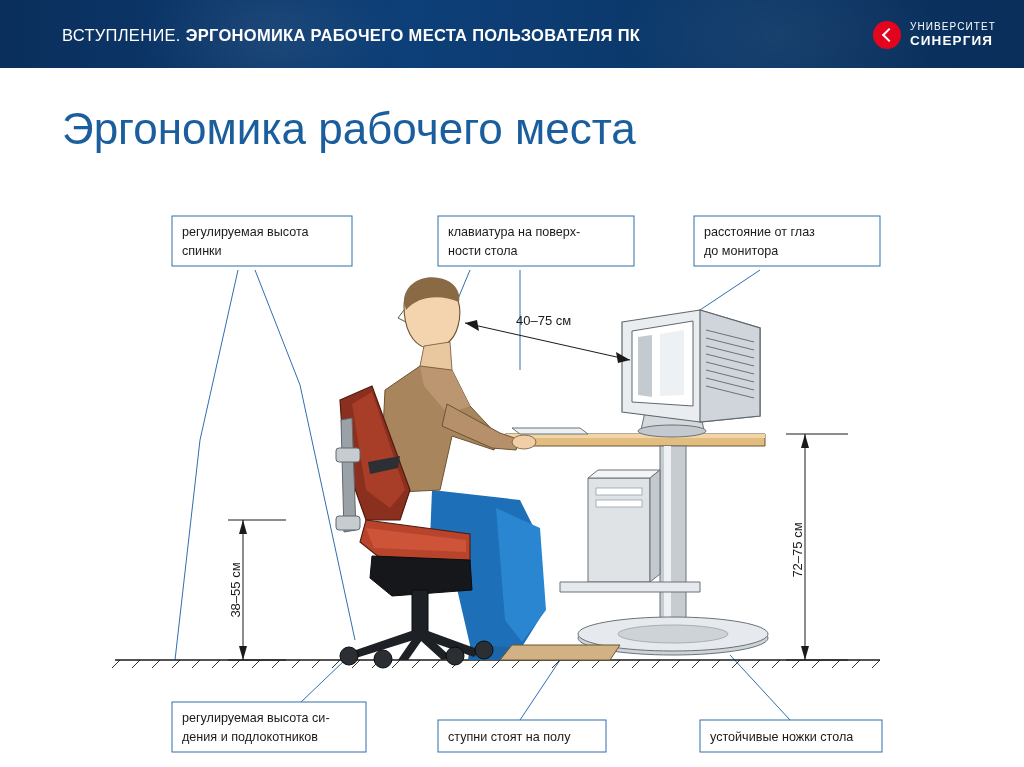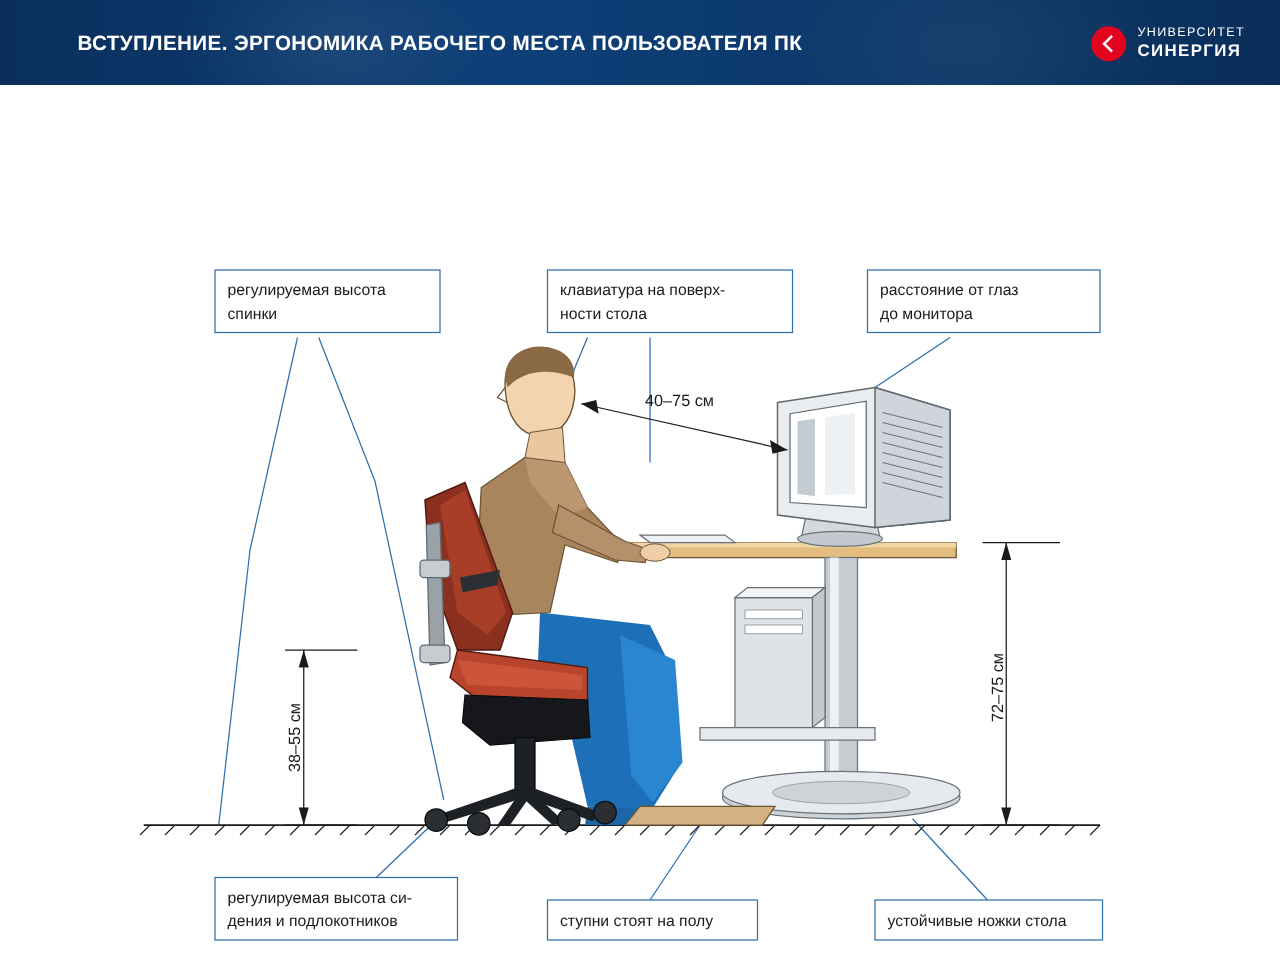--- a/index.html
+++ b/index.html
@@ -47,21 +47,21 @@
   .header-title {
     position: absolute;
     left: 62px;
     top: 26px;
     color: #ffffff;
     font-size: 16.5px;
     letter-spacing: 0.3px;
     white-space: nowrap;
   }
   .header-title .lead {
-    font-weight: bold;
+    font-weight: normal;
   }
   .header-title .rest {
     font-weight: bold;
   }
 
   
   .logo {
     position: absolute;
     right: 28px;
     top: 18px;
@@ -160,20 +160,21 @@
     </div>
     <div class="logo">
       <div class="logo-mark"></div>
       <div class="logo-text">
         <span class="l1">УНИВЕРСИТЕТ</span>
         <span class="l2">СИНЕРГИЯ</span>
       </div>
     </div>
   </div>
 
+  <div class="slide-title">Эргономика рабочего места</div>
 
   <div class="figure">
     <svg width="1024" height="577" viewBox="0 0 1024 577" xmlns="http://www.w3.org/2000/svg">
 
       <g>
         <path class="leader" d="M255 80 L300 195 M300 195 L355 450"></path>
         <path class="leader" d="M238 80 L200 250 M200 250 L175 470"></path>
         <path class="leader" d="M520 80 L520 180 M470 80 L420 200"></path>
         <path class="leader" d="M760 80 L640 160"></path>
         <path class="leader" d="M300 513 L345 470"></path>

